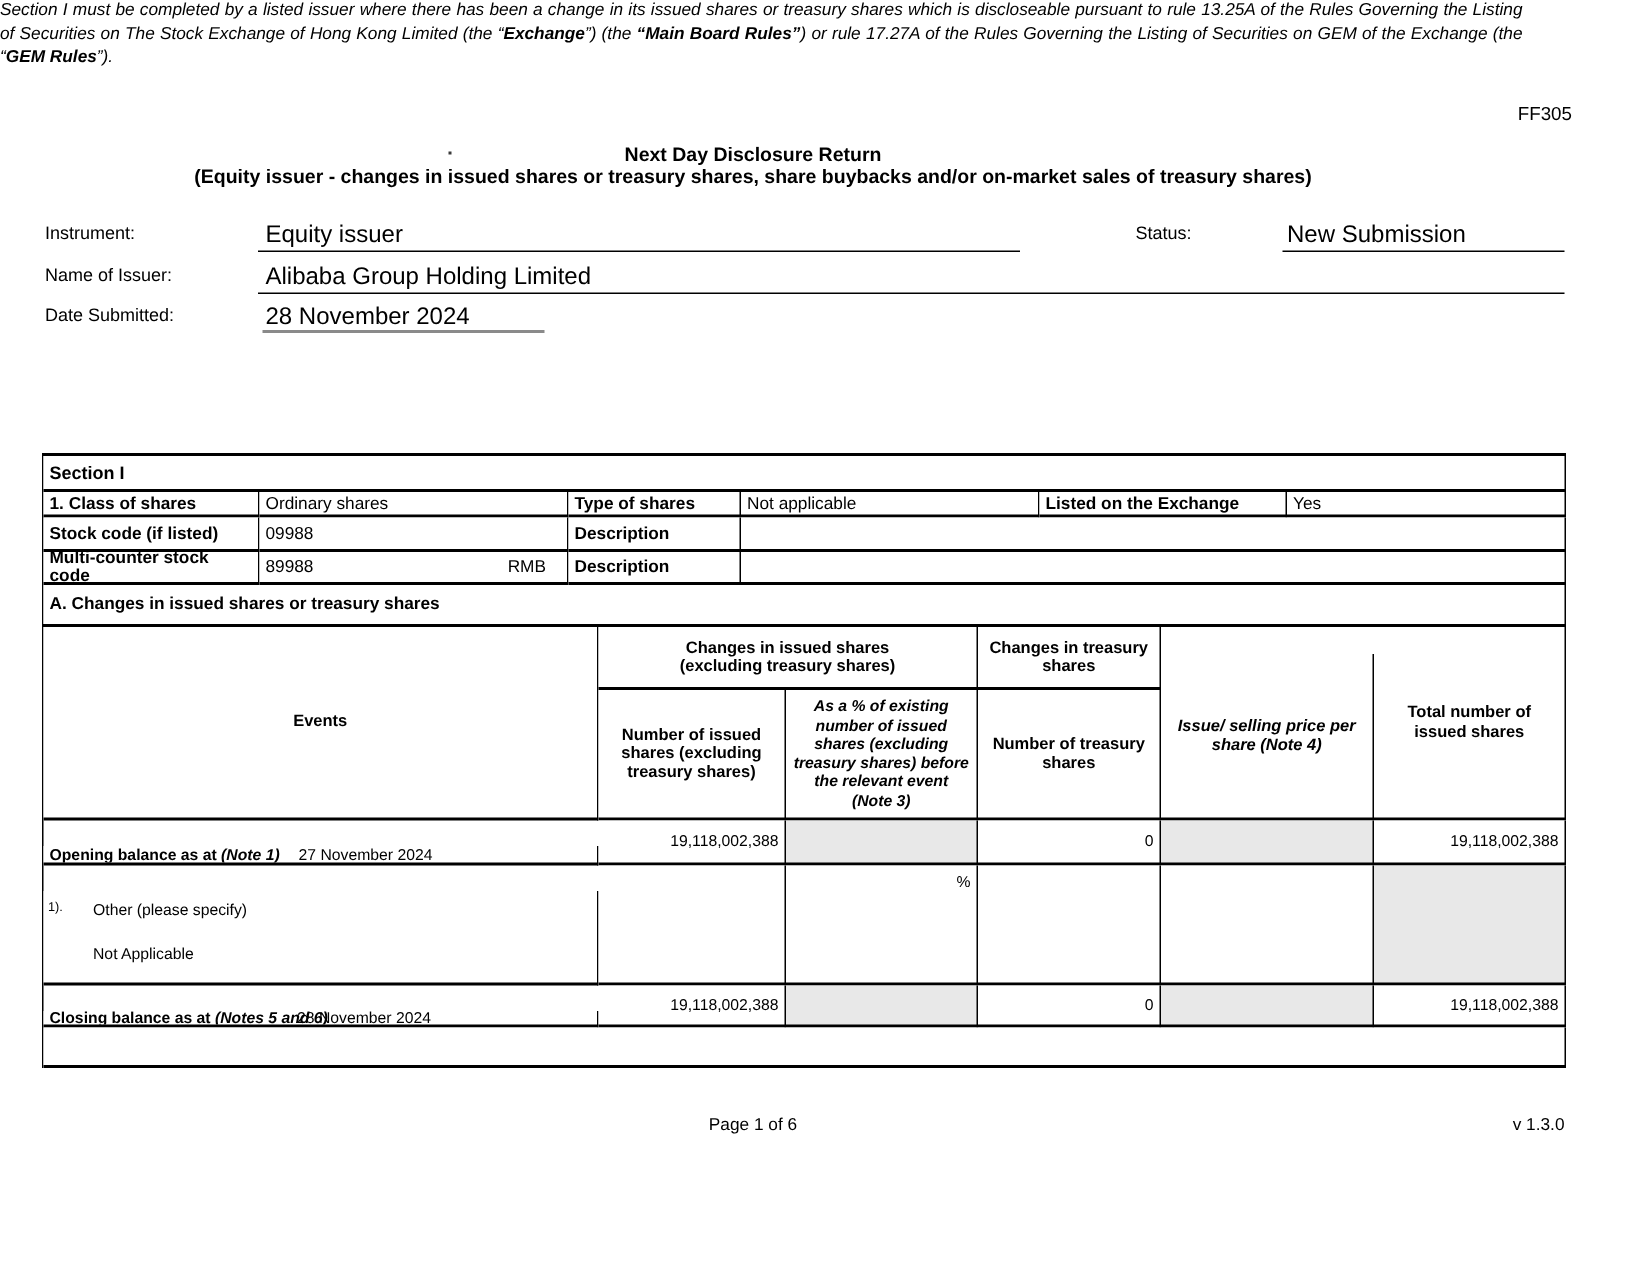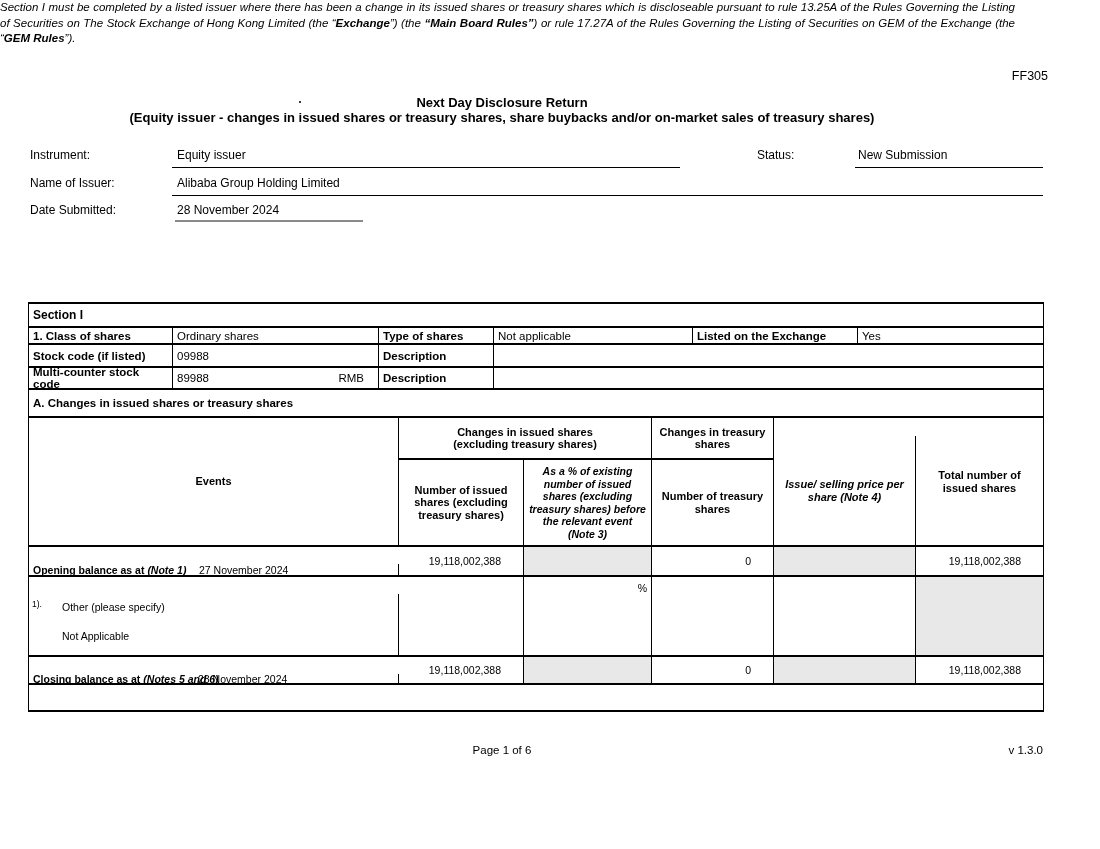--- a/index.html
+++ b/index.html
@@ -3,36 +3,36 @@
 <meta charset="utf-8">
 <style>
   html,body{margin:0;padding:0;background:#fff;}
   .page{position:relative;width:1100px;height:849px;background:#fff;overflow:hidden;
         font-family:"Liberation Sans",sans-serif;color:#000;}
   .abs{position:absolute;}
   .b{font-weight:bold;}
   .i{font-style:italic;}
   .ctr{left:0;width:1004px;text-align:center;}
   .fieldlbl{font-size:12px;}
-  .fieldval{font-size:12px;}
+  .fieldval{font-size:16px;}
   .uline{position:absolute;height:1px;background:#000;}
   .intro{left:28px;top:242px;width:1015px;margin:0;font-size:11.5px;line-height:15.6px;
          font-style:italic;text-align:justify;}
   
   .grid{position:absolute;display:grid;border-left:1px solid #000;border-top:2px solid #000;}
   .sec1{left:28px;top:302px;grid-template-columns:144px 206px 115px 199px 165px 186px;
         grid-template-rows:24px 17px 23px 22px 28px;}
   .tblA{left:28px;top:416px;grid-template-columns:370px 125px 128px 122px 142px 128px;
         grid-template-rows:42px 87px 30px 80px 28px 27px;}
   .c{border-right:1px solid #000;border-bottom:2px solid #000;box-sizing:border-box;
      display:flex;align-items:center;padding:1px 4px;font-size:11.5px;overflow:hidden;
      background:#fff;position:relative;}
   .lbl{font-weight:bold;}
   .hc{justify-content:center;text-align:center;font-weight:bold;font-size:11px;line-height:12.5px;}
-  .num{justify-content:flex-end;text-align:right;font-size:10.5px;padding-right:22px;}
+  .num{justify-content:flex-end;text-align:right;font-size:10.5px;padding-right:4px;}
   .shade{background:#e8e8e8;}
   .evfont{font-size:10.5px;margin-top:17px;}
   .evdate{position:absolute;font-weight:normal;font-size:10.5px;}
   .pctcell{align-items:flex-start;justify-content:flex-end;font-size:10.5px;padding-top:5px;}
   .footer{font-size:11.5px;}
 </style>
 </head>
 <body>
 
 <div class="page">

